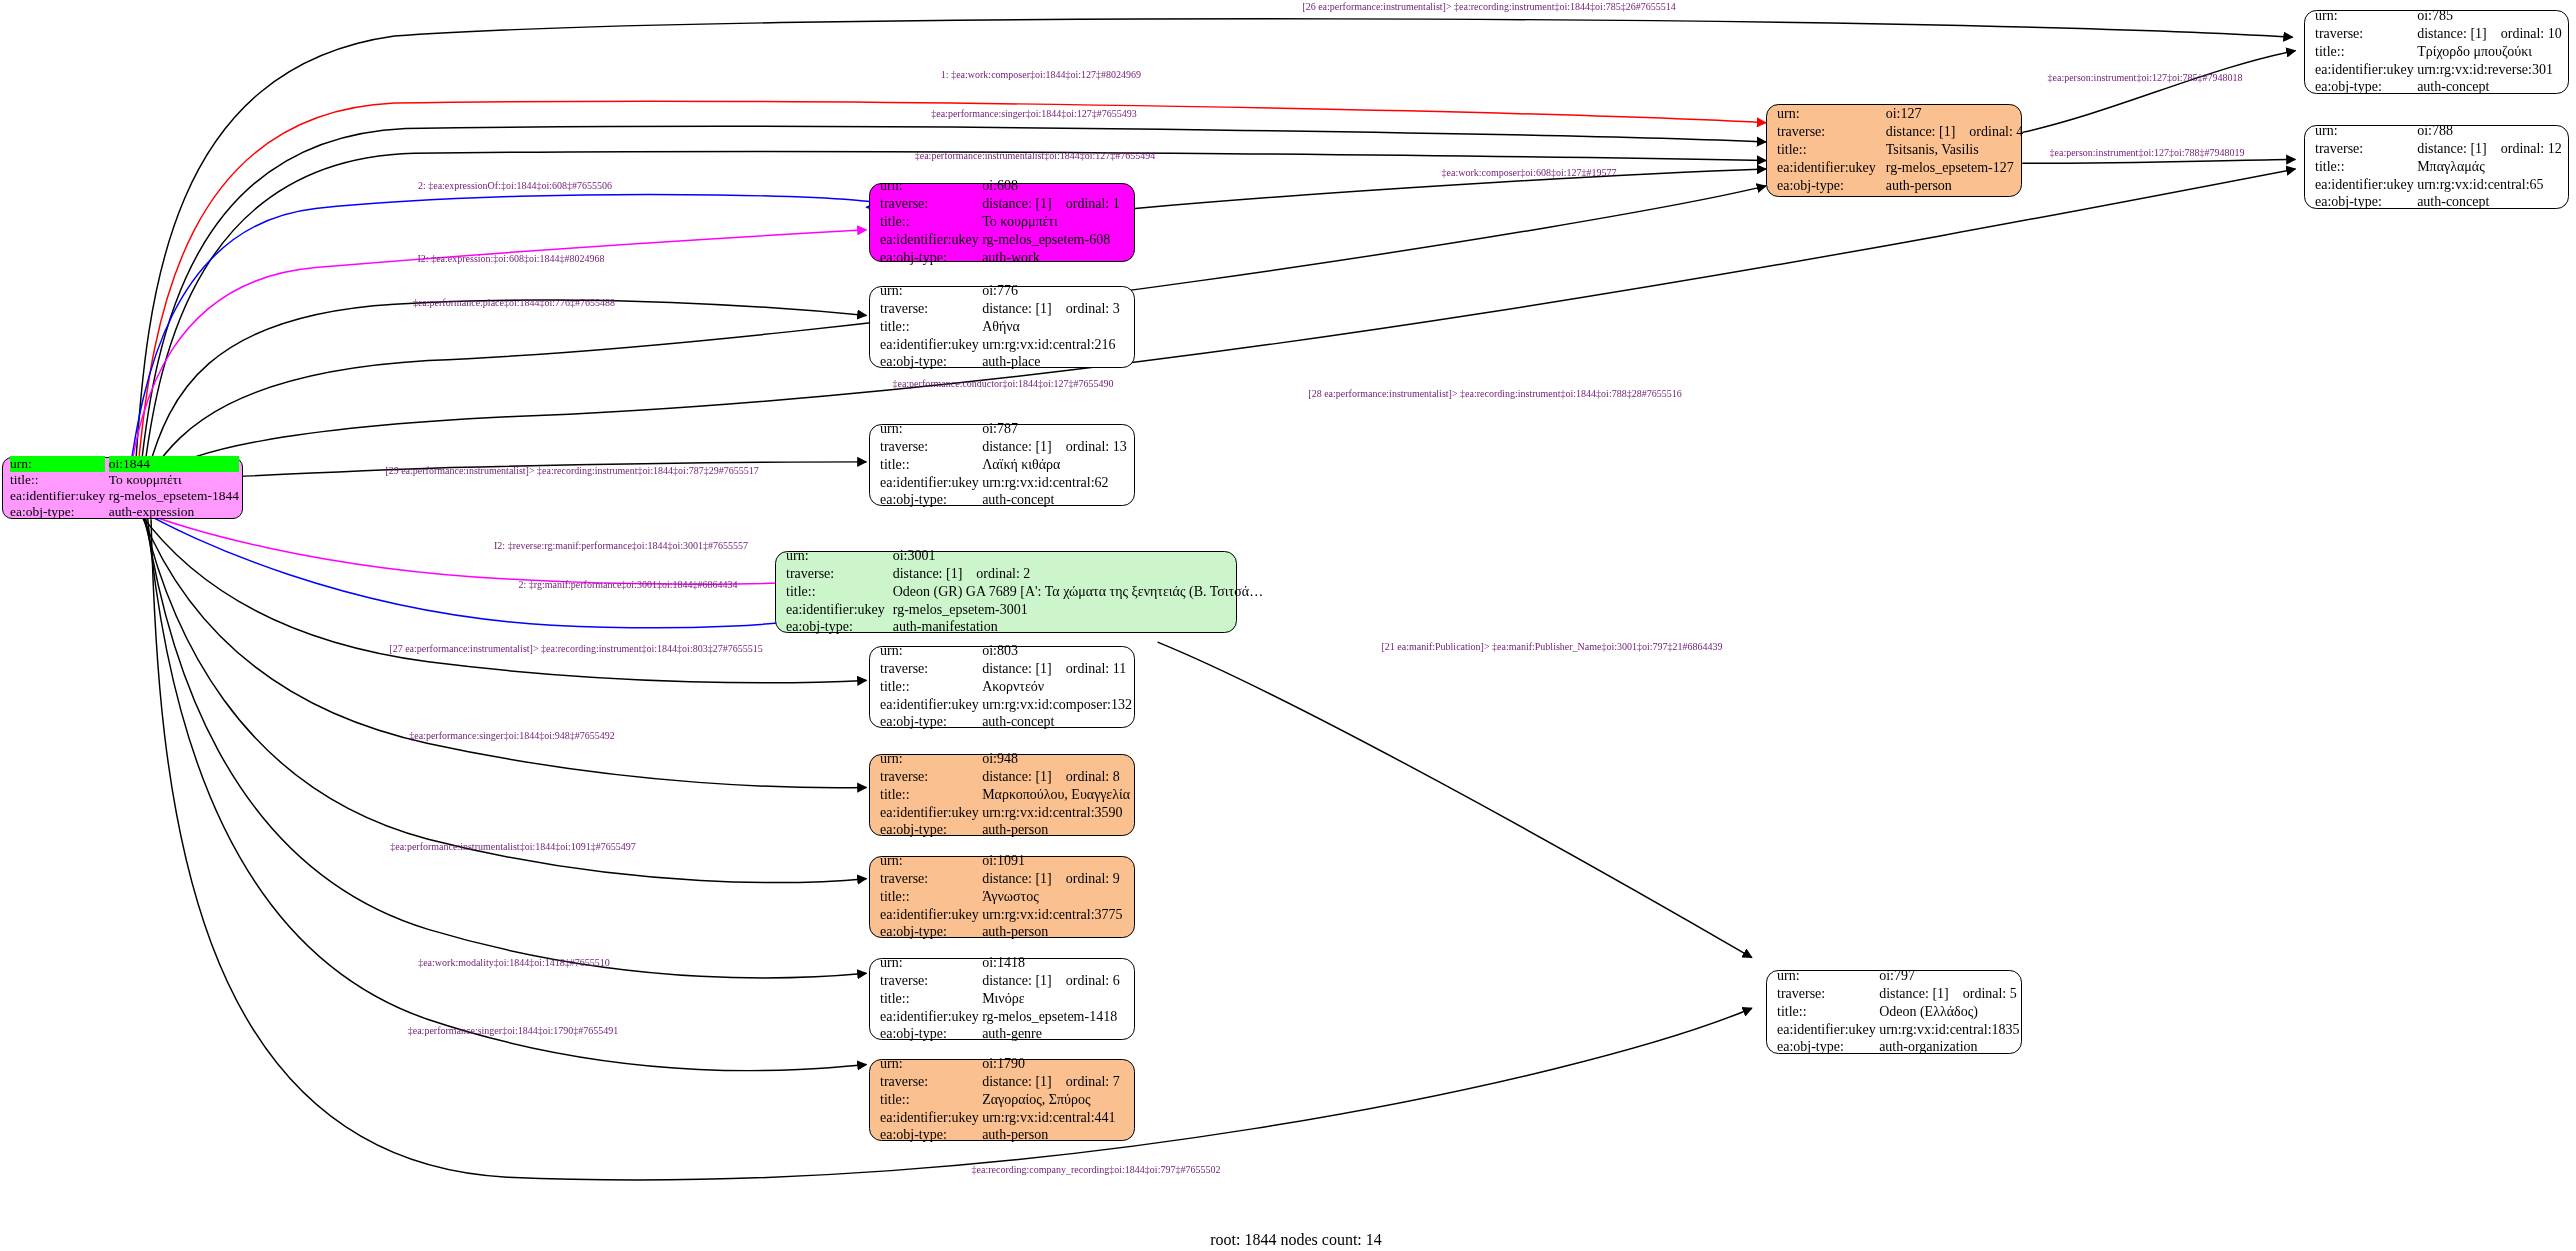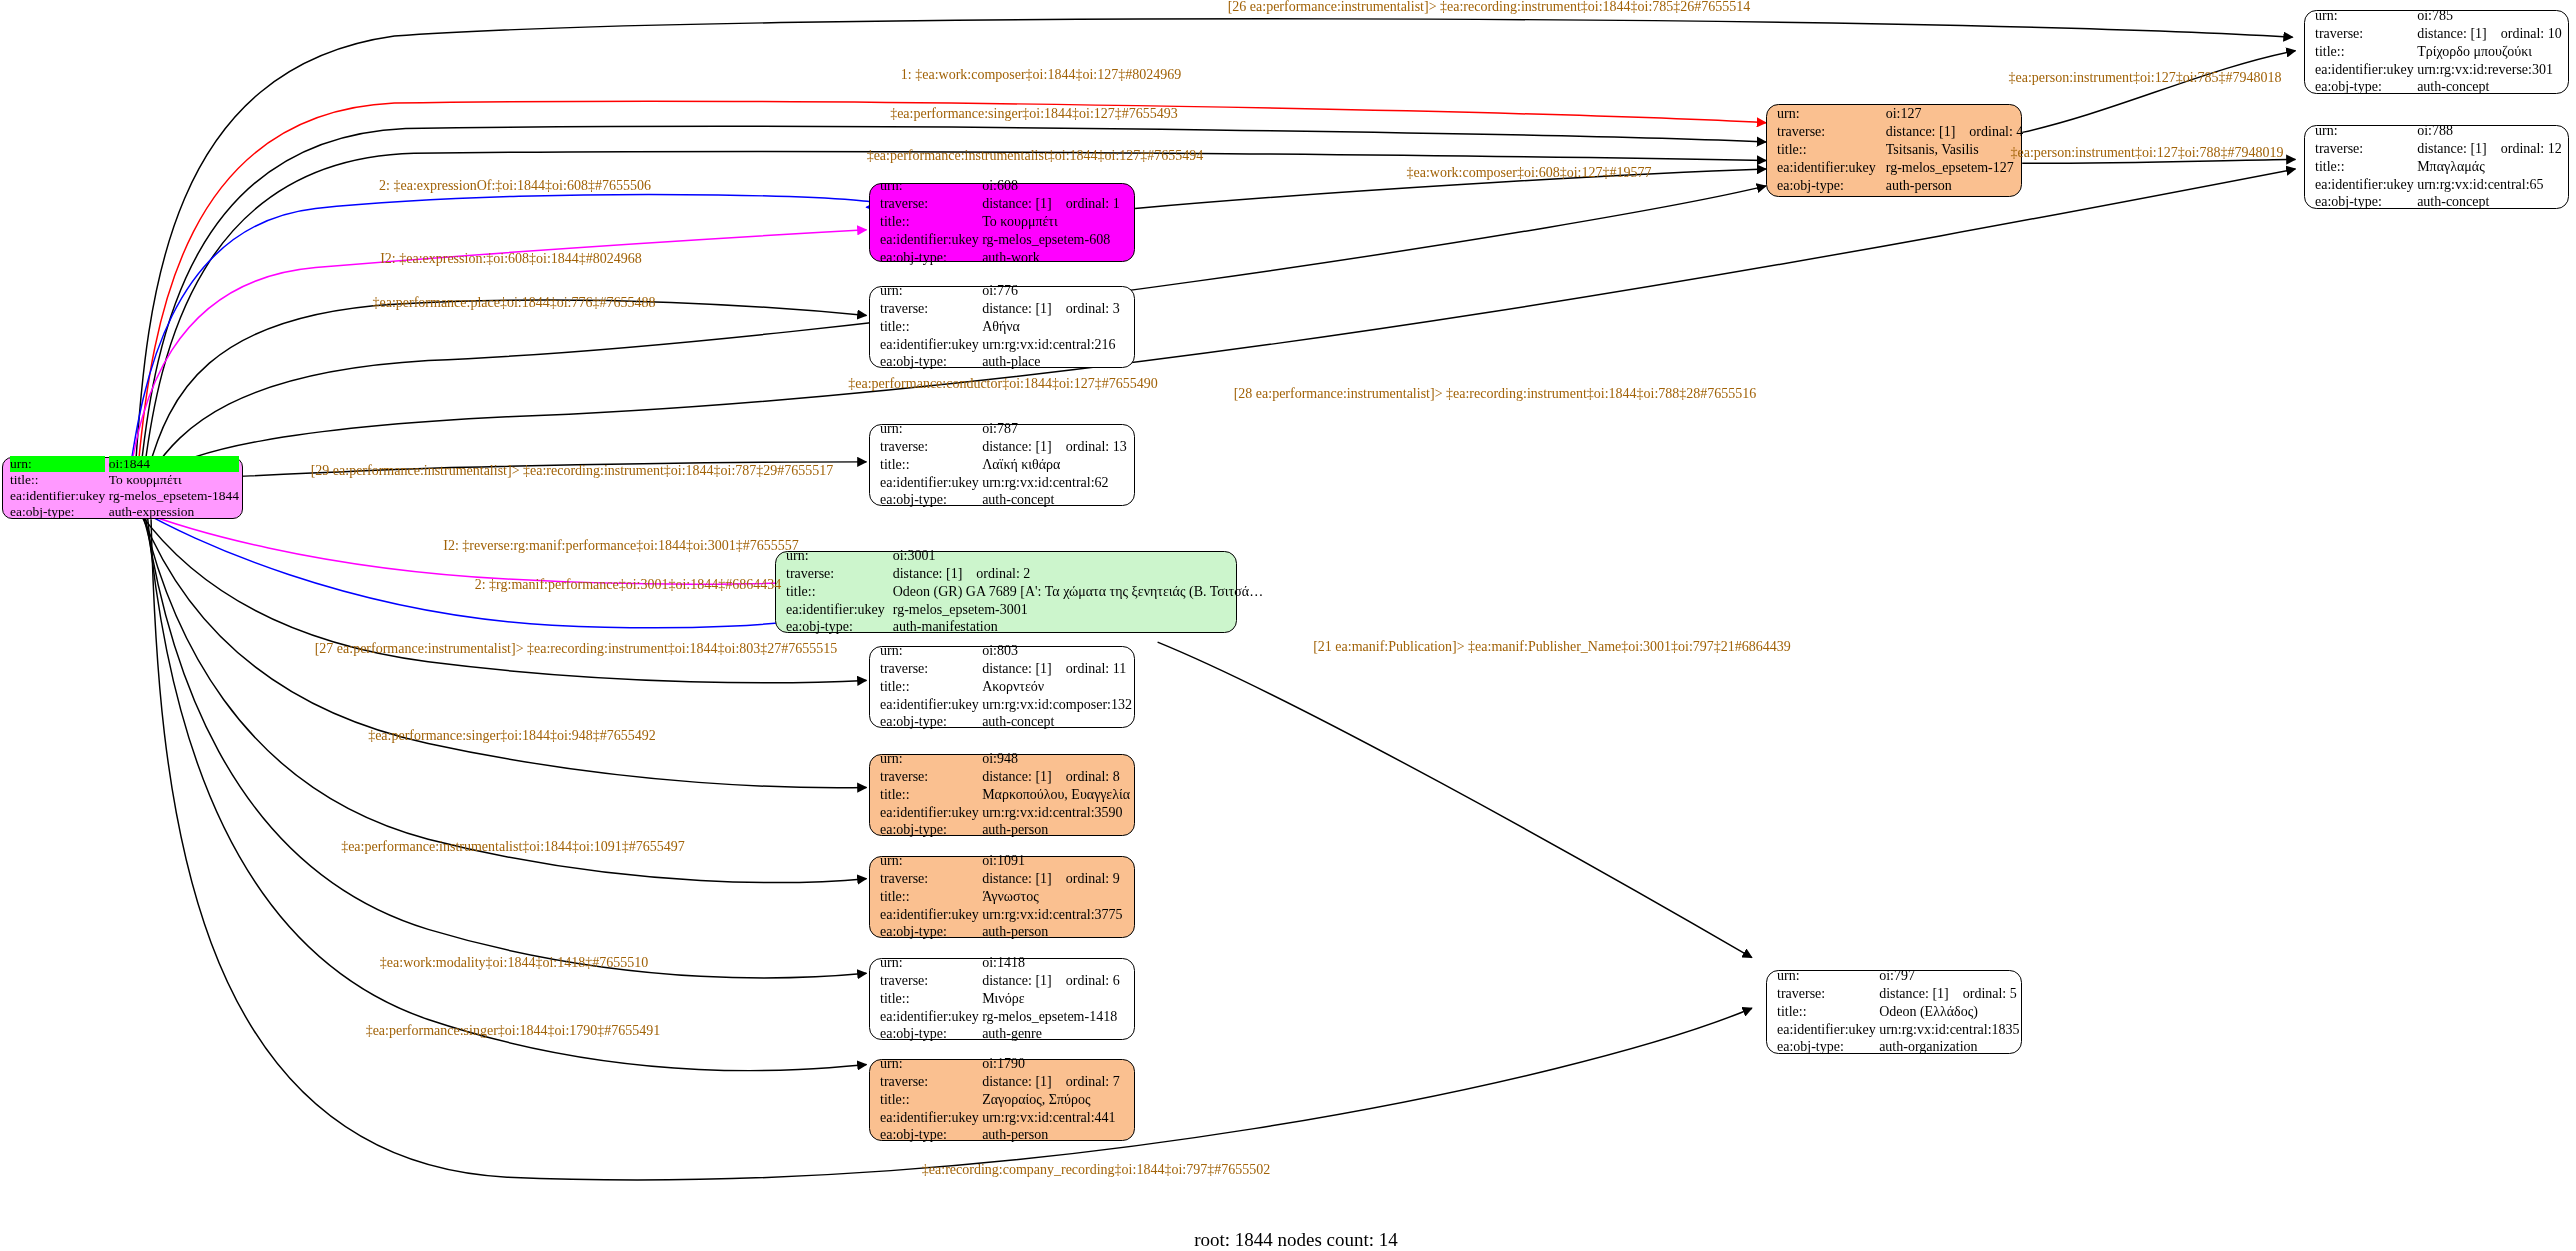--- a/index.html
+++ b/index.html
@@ -50,29 +50,29 @@
   .fill-orange    { background: #fac090; }
   .fill-green     { background: #ccf5cc; }
   .fill-white     { background: #ffffff; }
 
   
   .node.root { background: #ff99ff; border-radius: 10px; }
   .node.root .hl { background: #00ff00; }
 
   .edge-label {
     position: absolute;
-    font-size: 14px;
-    color: #a16207;
+    font-size: 10px;
+    color: #701a75;
     white-space: nowrap;
     transform: translate(-50%, -50%);
     line-height: 1;
   }
   .caption {
     position: absolute;
-    font-size: 19px;
+    font-size: 16px;
     color: #000000;
     white-space: nowrap;
     transform: translate(-50%, -50%);
   }
 </style>
 </head>
 <body>
 
 <div id="canvas">
 

